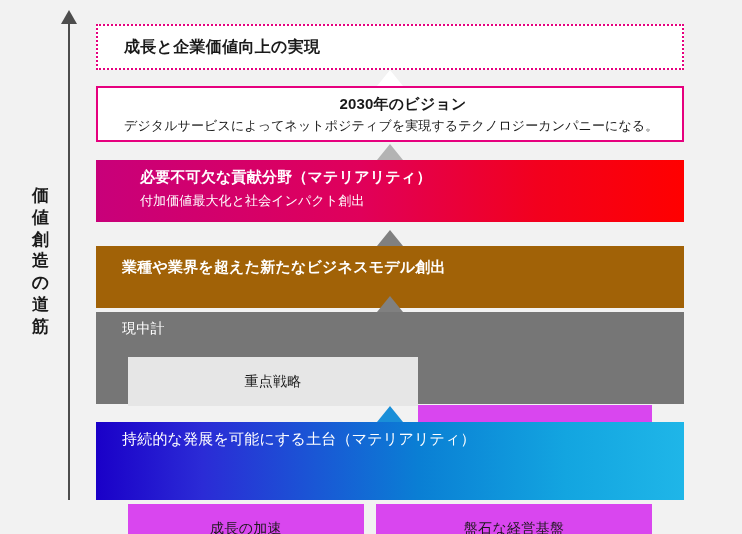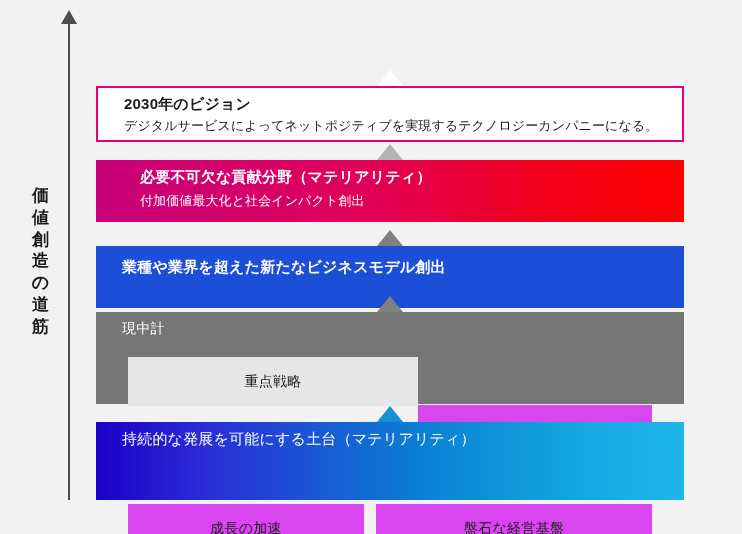--- a/index.html
+++ b/index.html
@@ -84,20 +84,21 @@
     height: 56px;
     background: #ffffff;
     border: 2px solid #e6007e;
     padding: 7px 0 0 26px;
   }
   .band-vision2030 .head {
     font-size: 15px;
     font-weight: bold;
     color: #1a1a1a;
     letter-spacing: 0.2px;
+    text-align: center;
   }
   .band-vision2030 .sub {
     font-size: 13px;
     color: #1a1a1a;
     margin-top: 3px;
     letter-spacing: 0.1px;
   }
 
   
   .band-materiality {
@@ -120,21 +121,21 @@
     margin-top: 5px;
     letter-spacing: 0.1px;
   }
 
   
   .band-innovation {
     left: 96px;
     top: 246px;
     width: 588px;
     height: 62px;
-    background: #1d4ed8;
+    background: #a16207;
     padding: 9px 0 0 26px;
   }
   .band-innovation .line {
     font-size: 15px;
     font-weight: bold;
     color: #ffffff;
     line-height: 1.55;
     letter-spacing: 0.2px;
   }
 
@@ -219,20 +220,23 @@
 </style>
 </head>
 <body>
 
 <div id="canvas">
 
   <div class="axis-arrow"></div>
   <div class="axis-line"></div>
   <div class="axis-label">価値創造の道筋</div>
 
+  <div class="band band-vision-top">
+    <div class="txt">成長と企業価値向上の実現</div>
+  </div>
 
   <div class="arrow-up arrow-white-1"></div>
 
   <div class="band band-vision2030">
     <div class="head">2030年のビジョン</div>
     <div class="sub">デジタルサービスによってネットポジティブを実現するテクノロジーカンパニーになる。</div>
   </div>
 
   <div class="arrow-up arrow-grey-1"></div>
 

